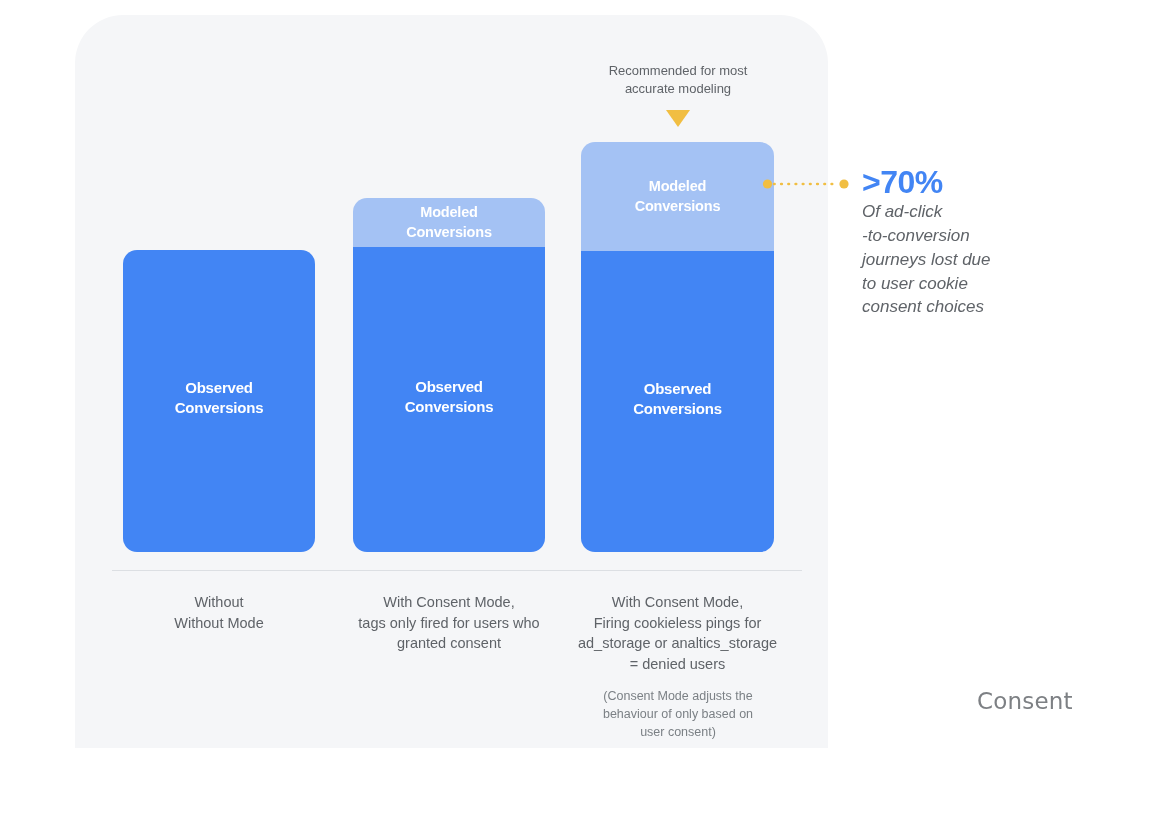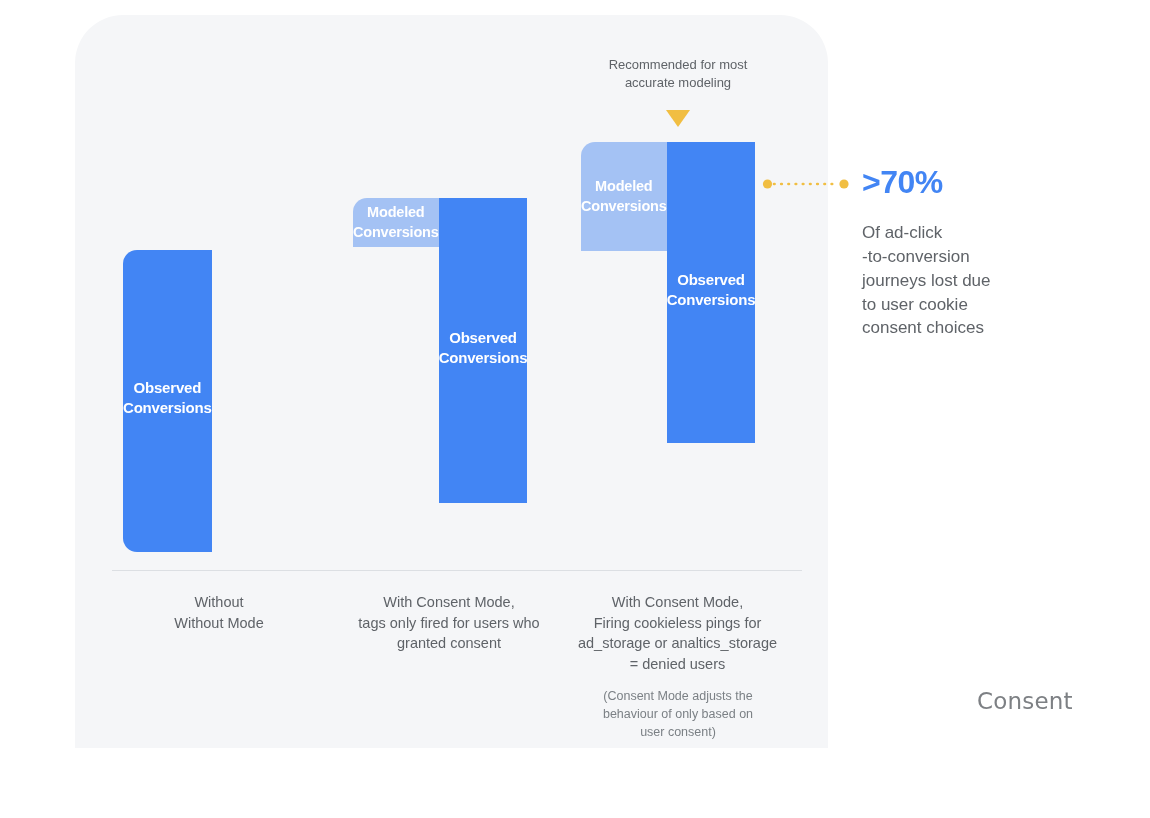--- a/index.html
+++ b/index.html
@@ -36,21 +36,21 @@
     top: 0;
     width: 1150px;
     height: 818px;
   }
 
   .bar {
     position: absolute;
     border-radius: 14px;
     overflow: hidden;
     display: flex;
-    flex-direction: row;
+    flex-direction: column;
   }
   .seg {
     position: relative;
     display: flex;
     align-items: center;
     justify-content: center;
     text-align: center;
     box-sizing: border-box;
   }
   .seg-modeled { background: #a4c2f4; }
@@ -94,21 +94,21 @@
     color: #7b8085;
     font-size: 12.5px;
     line-height: 1.42;
     white-space: pre-line;
   }
 
   
   #rec-text {
     position: absolute;
     left: 568px;
-    top: 56px;
+    top: 62px;
     width: 220px;
     text-align: center;
     color: #5f6368;
     font-size: 13px;
     line-height: 1.42;
     white-space: pre-line;
   }
   #rec-arrow {
     position: absolute;
     left: 666px;
@@ -137,25 +137,26 @@
     width: 250px;
   }
   #stat-value {
     color: #4285f4;
     font-weight: bold;
     font-size: 32px;
     line-height: 1.1;
     letter-spacing: -0.5px;
   }
   #stat-desc {
-    margin-top: 21px;
+    margin-top: 0;
     color: #5f6368;
     font-size: 17px;
     line-height: 1.4;
     white-space: pre-line;
+    font-style: italic;
   }
 
   
   #google-logo {
     position: absolute;
     left: 977px;
     top: 688px;
     color: #7d8084;
     font-size: 23px;
     letter-spacing: 0.2px;

